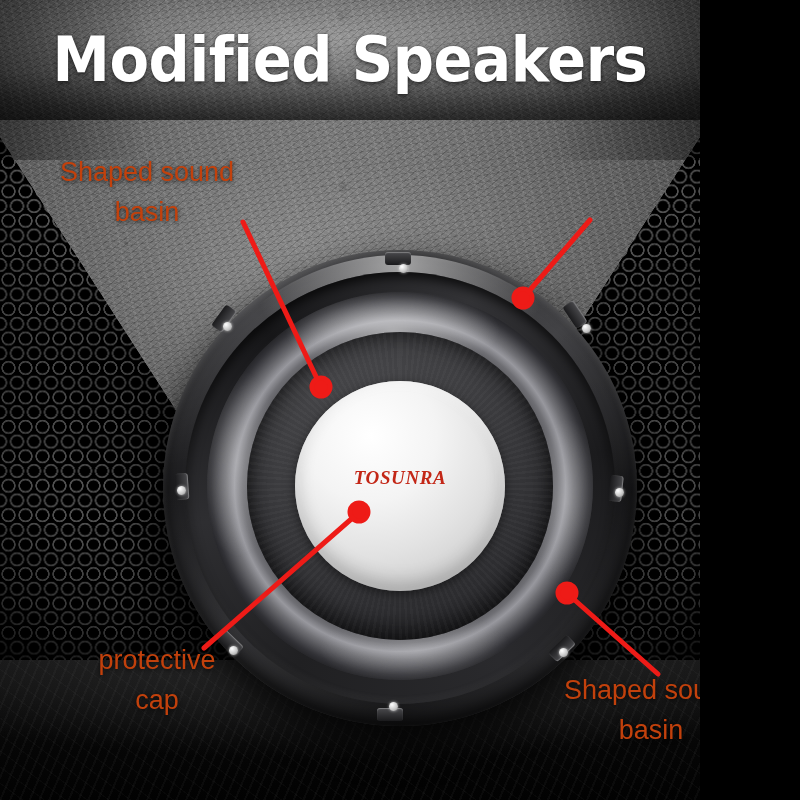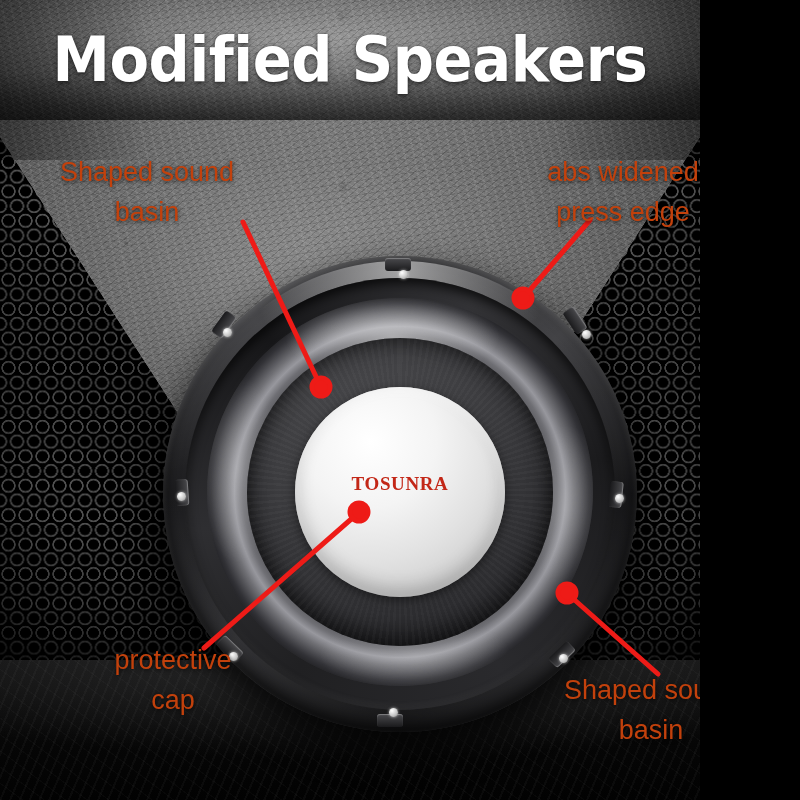--- a/index.html
+++ b/index.html
@@ -95,21 +95,21 @@
     font-size:62px;
     line-height:64px;
     letter-spacing:-0.5px;
     transform:scaleX(.93);
     text-shadow:0 2px 6px rgba(0,0,0,.55), 0 0 2px rgba(0,0,0,.35);
     white-space:nowrap;
   }
 
   
   #speaker{
-    position:absolute;left:163px;top:256px;width:474px;height:476px;
+    position:absolute;left:163px;top:250px;width:474px;height:476px;font-style:italic;
   }
   .ring{position:absolute;border-radius:50%;}
 
   
   .frame-outer{
     left:0;top:0;width:474px;height:476px;
     background:
       conic-gradient(from 200deg at 50% 50%,
         #2c2c2e 0deg,#3b3b3e 28deg,#1d1d1f 70deg,#39393c 120deg,
         #242426 165deg,#434346 205deg,#1a1a1c 250deg,#363639 300deg,
@@ -217,21 +217,21 @@
     position:absolute;
     color:#c2410c;
     font-size:27px;
     line-height:40px;
     text-align:center;
     white-space:pre-line;
     text-shadow:0 1px 4px rgba(0,0,0,.75);
   }
   .callout.tl{left:22px;top:152px;width:250px;}
   .callout.tr{left:512px;top:152px;width:222px;}
-  .callout.bl{left:60px;top:640px;width:226px;}
+  .callout.bl{left:44px;top:640px;width:226px;}
   .callout.br{left:524px;top:670px;width:254px;}
 </style>
 </head>
 <body>
 
 <div id="stage">
 
   <div class="bg-layer bg-base"></div>
   <div class="bg-layer bg-hex"></div>
   <div class="bg-layer bg-hex-shade"></div>
@@ -296,20 +296,18 @@
       <line x1="204" y1="648" x2="357" y2="514"></line>
       <circle cx="359" cy="512" r="9"></circle>
 
       <line x1="658" y1="674" x2="569" y2="595"></line>
       <circle cx="567" cy="593" r="9"></circle>
     </g>
   </svg>
 
   <div class="callout tl">Shaped sound
 basin</div>
-  <div class="callout tr">abs widened
-press edge</div>
   <div class="callout bl">protective
 cap</div>
   <div class="callout br">Shaped sound
 basin</div>
 
 </div>
 
 </body></html>

